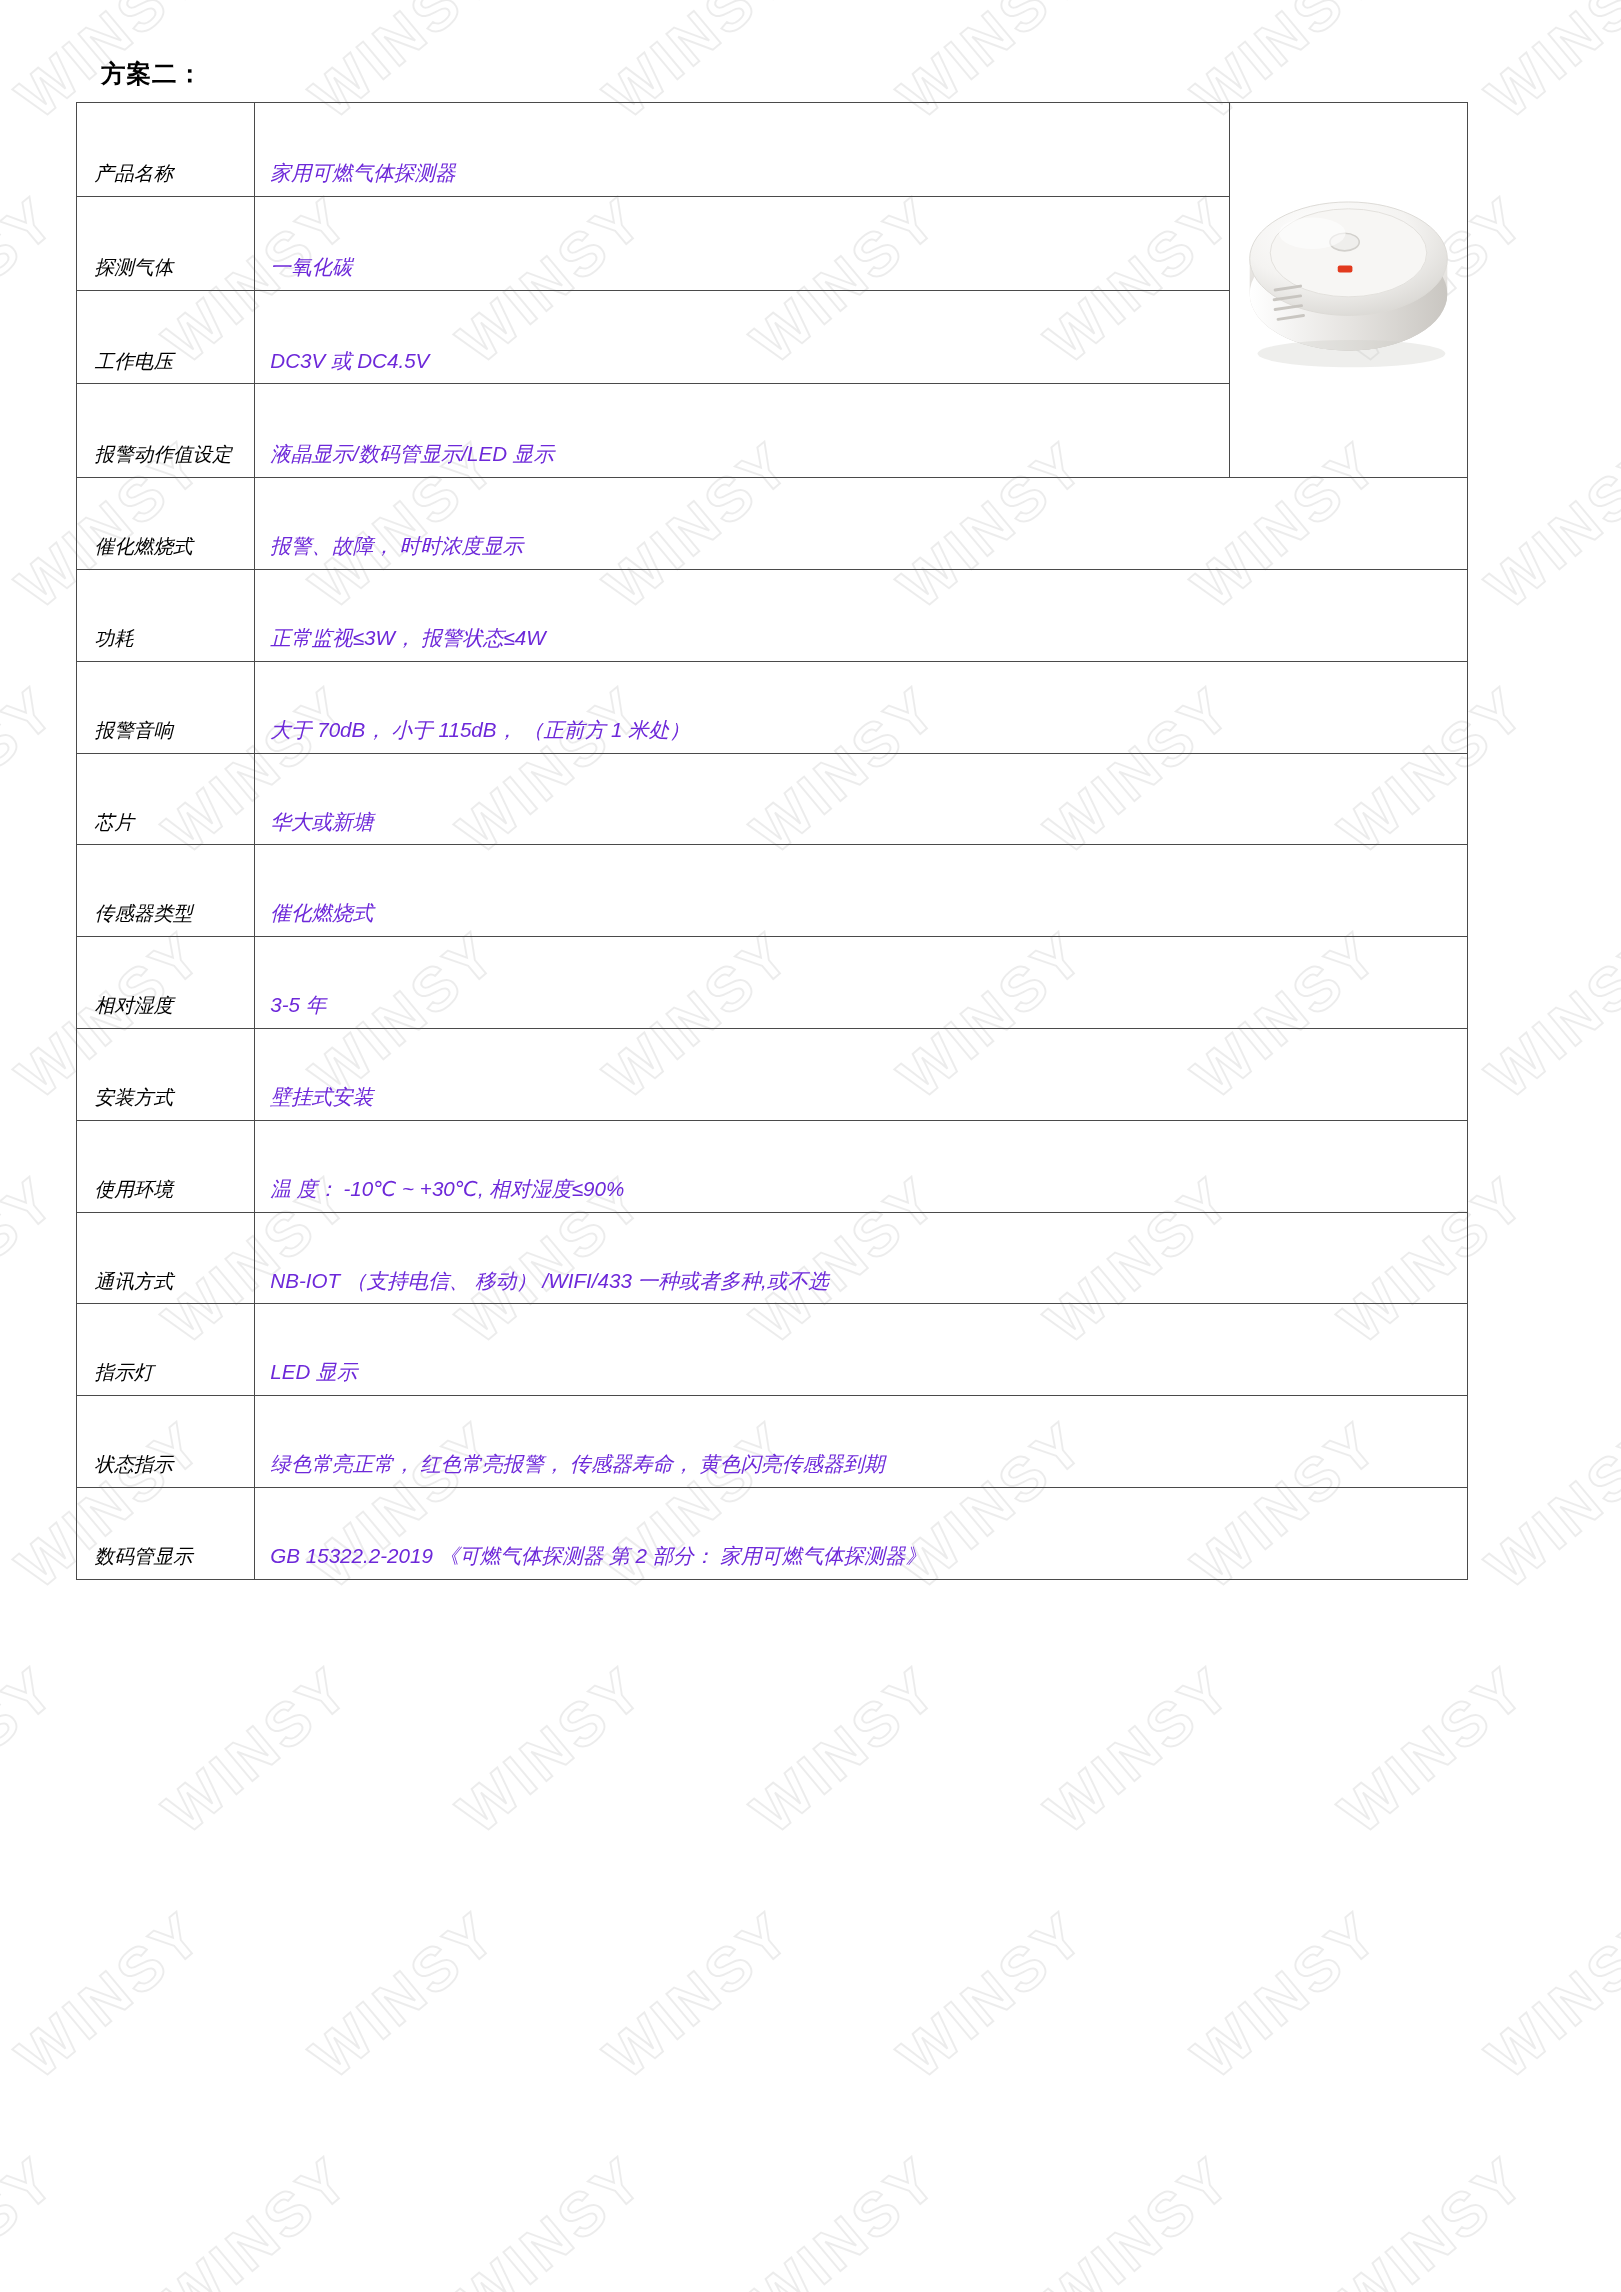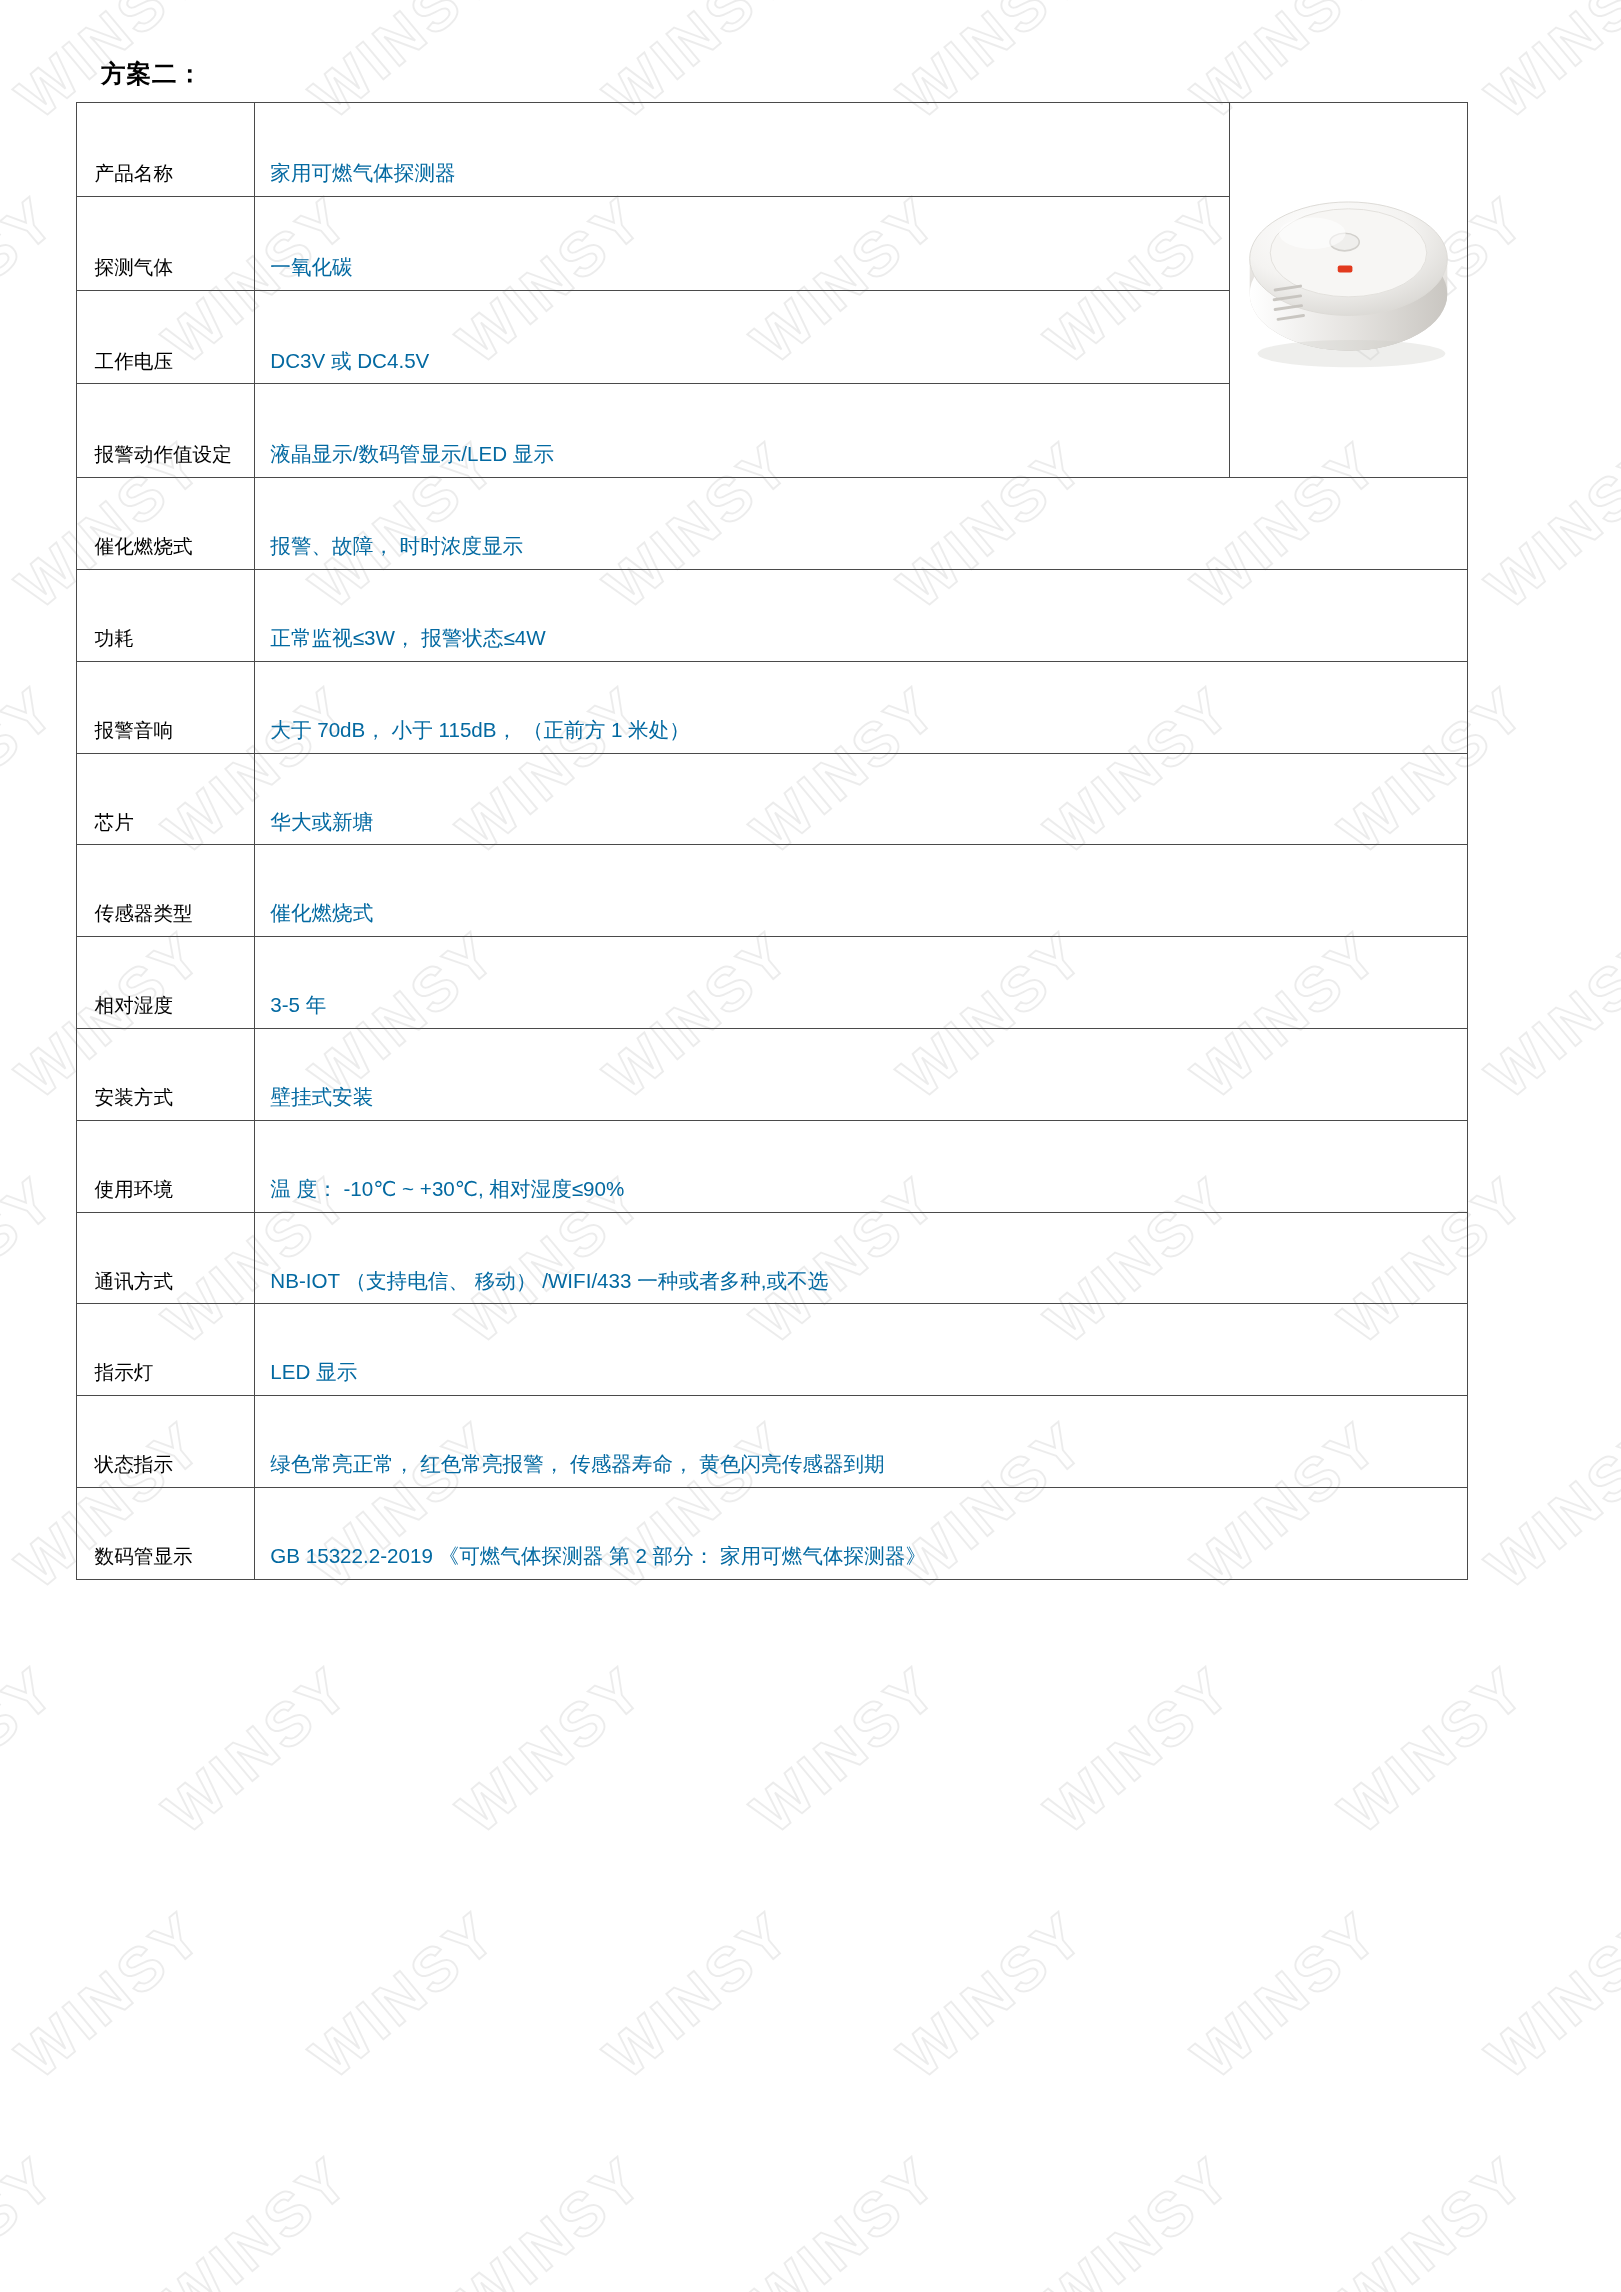--- a/index.html
+++ b/index.html
@@ -48,32 +48,33 @@
     left:76px;top:102px;
     width:1392px;
     border-collapse:collapse;
     table-layout:fixed;
   }
   #spec-table td{
     border:1px solid #4a4a4a;
     vertical-align:bottom;
     padding:0 0 8.8px 0;
     background:transparent;
+    font-style:italic;
   }
   .c-label{
     width:159px;
     padding-left:17.6px !important;
     font-size:19.6px;
     color:#000;
     white-space:nowrap;
   }
   .c-value{
     padding-left:15.7px !important;
     font-size:20.6px;
-    color:#0369a1;
+    color:#6d28d9;
     white-space:nowrap;
     margin-top:41px;
   }
   .c-img{
     width:237px;
     vertical-align:middle !important;
     padding:0 !important;
     text-align:center;
   }
   tr.r-tall td{height:84px;}

